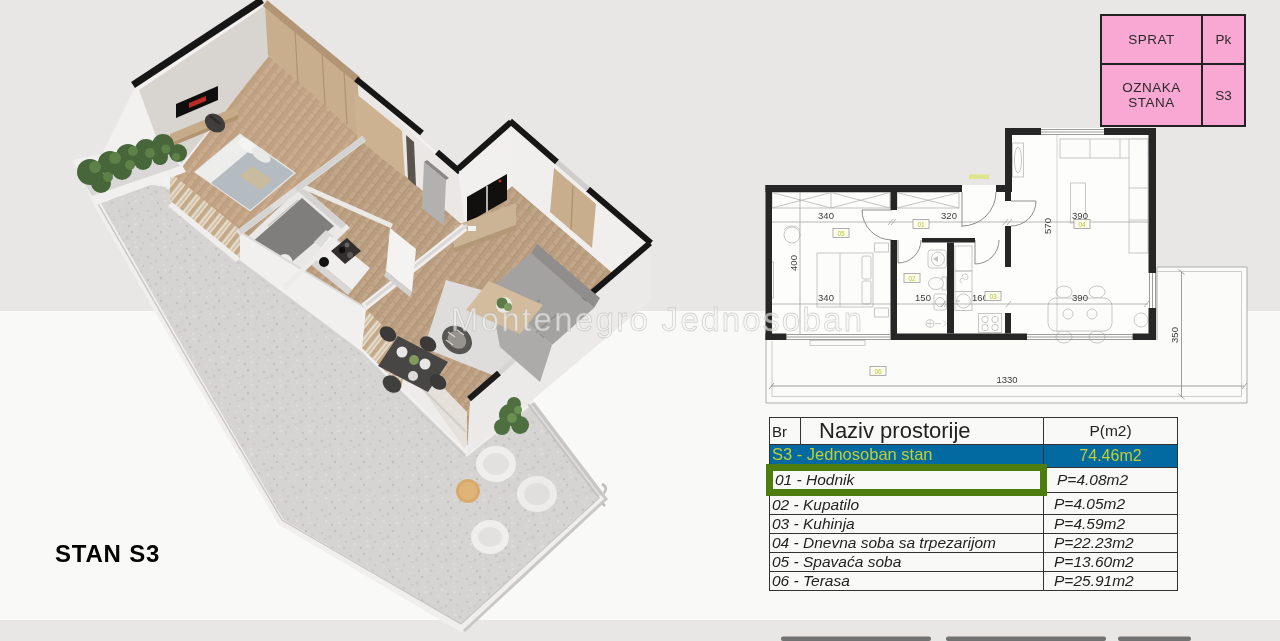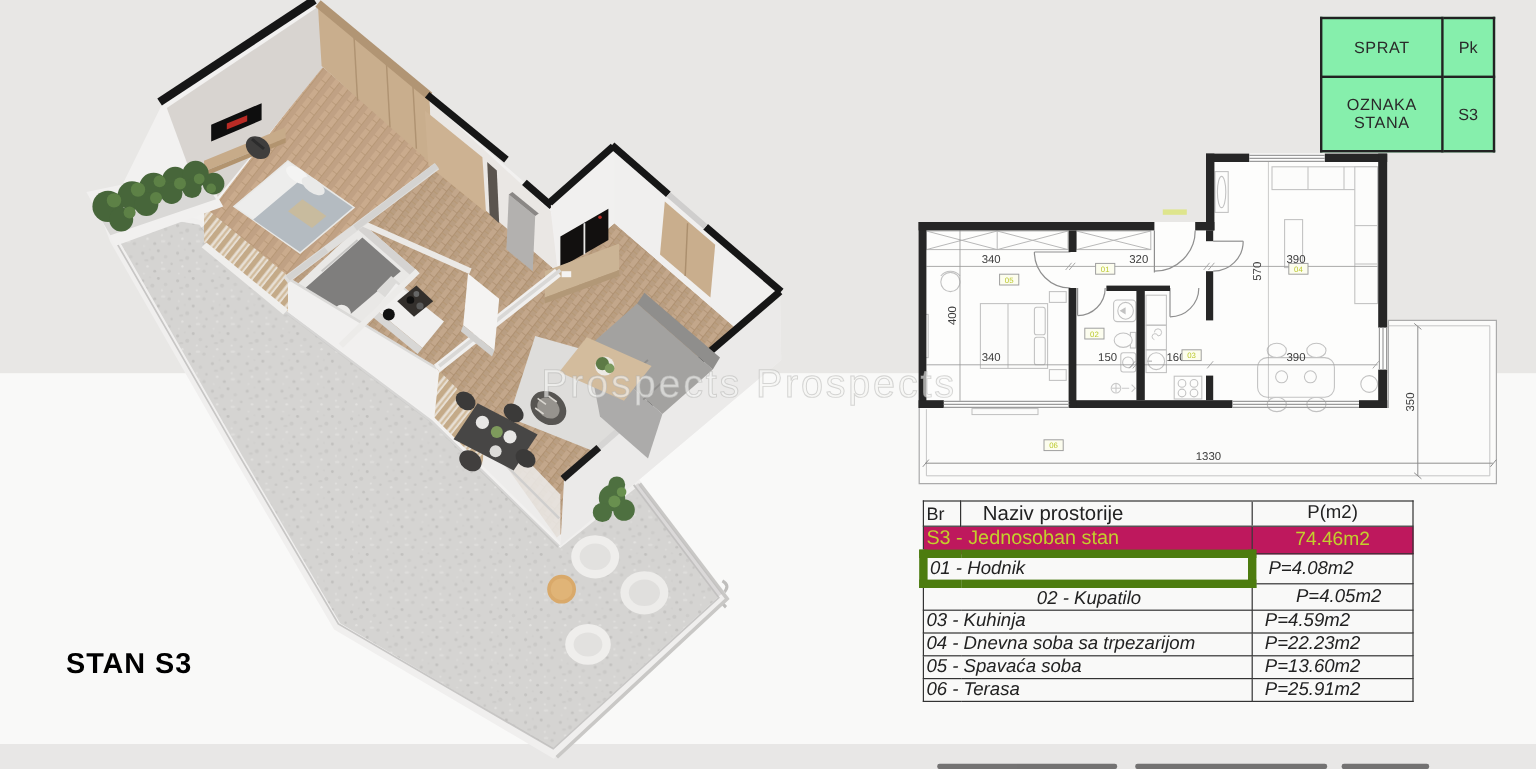--- a/index.html
+++ b/index.html
@@ -520,55 +520,55 @@
     <text x="1082" y="226.5">04</text>
     <rect x="833" y="228.5" width="16" height="9" fill="#fcfdee" stroke="#9c9c9c" stroke-width="0.8"></rect>
     <text x="841" y="235.5">05</text>
     <rect x="870" y="366.5" width="16" height="9" fill="#fcfdee" stroke="#9c9c9c" stroke-width="0.8"></rect>
     <text x="878" y="373.5">06</text>
   </g>
   </g>
 </svg>
 
 <div class="abs" style="left:451px;top:301px;width:600px;font-size:33px;color:rgba(246,246,244,.62);
-     letter-spacing:2.3px;white-space:nowrap;-webkit-text-stroke:0.8px rgba(178,178,176,.5);">Prospects Prospects</div>
+     letter-spacing:2.3px;white-space:nowrap;-webkit-text-stroke:0.8px rgba(178,178,176,.5);">Montenegro Jednosoban</div>
 
 <div class="abs" style="left:1100px;top:14px;width:146px;height:99px;">
-  <table style="border-collapse:collapse;width:146px;height:99px;background:#86efac;
+  <table style="border-collapse:collapse;width:146px;height:99px;background:#f9a8d4;
       font-family:'Liberation Sans',sans-serif;color:#2a2a2a;">
     <tbody>
         <tr style="height:49px;">
       <td style="border:2.5px solid #222;width:97px;text-align:center;font-size:13.5px;letter-spacing:.5px;">SPRAT</td>
       <td style="border:2.5px solid #222;text-align:center;font-size:13.5px;">Pk</td>
     </tr>
     <tr style="height:62px;">
       <td style="border:2.5px solid #222;text-align:center;font-size:13.5px;letter-spacing:.5px;">OZNAKA<br>STANA</td>
       <td style="border:2.5px solid #222;text-align:center;font-size:13.5px;">S3</td>
     </tr>
   </tbody>
     </table>
 </div>
 
 <div class="abs" style="left:766px;top:417px;width:480px;">
   <table style="border-collapse:collapse;width:412px;font-family:'Liberation Sans',sans-serif;color:#222;">
     <tbody>
         <tr style="height:19px;">
       <td style="border:1.5px solid #333;border-right:1px solid #333;width:28px;font-size:15px;padding:0 0 0 2px;">Br</td>
-      <td style="border-top:1.5px solid #333;border-bottom:1.5px solid #333;font-size:17px;padding:0 0 0 18px;">Naziv prostorije</td>
+      <td style="border-top:1.5px solid #333;border-bottom:1.5px solid #333;font-size:22px;padding:0 0 0 18px;">Naziv prostorije</td>
       <td style="border:1.5px solid #333;width:131px;text-align:center;font-size:15.5px;">P(m2)</td>
     </tr>
-    <tr style="height:18px;background:#be185d;color:#c3cf2d;">
+    <tr style="height:18px;background:#0369a1;color:#c3cf2d;">
       <td colspan="2" style="border:1px solid #333;font-size:16.5px;padding:0 0 0 2px;">S3 - Jednosoban stan</td>
       <td style="border:1px solid #333;text-align:center;font-size:16px;">74.46m2</td>
     </tr>
     <tr style="height:18px;font-style:italic;">
       <td colspan="2" style="border:7px solid #4d7c0f;font-size:15.5px;padding:0 0 0 2px;">01 - Hodnik</td>
       <td style="border:1px solid #333;font-size:15.5px;padding:0 0 0 10px;">P=4.08m2</td>
     </tr>
-    <tr style="height:18px;font-style:italic;text-align:center;">
+    <tr style="height:18px;font-style:italic;">
       <td colspan="2" style="border:1px solid #333;font-size:15.5px;padding:0 0 0 2px;">02 - Kupatilo</td>
       <td style="border:1px solid #333;font-size:15.5px;padding:0 0 0 10px;">P=4.05m2</td>
     </tr>
     <tr style="height:18px;font-style:italic;">
       <td colspan="2" style="border:1px solid #333;font-size:15.5px;padding:0 0 0 2px;">03 - Kuhinja</td>
       <td style="border:1px solid #333;font-size:15.5px;padding:0 0 0 10px;">P=4.59m2</td>
     </tr>
     <tr style="height:18px;font-style:italic;">
       <td colspan="2" style="border:1px solid #333;font-size:15.5px;padding:0 0 0 2px;">04 - Dnevna soba sa trpezarijom</td>
       <td style="border:1px solid #333;font-size:15.5px;padding:0 0 0 10px;">P=22.23m2</td>

